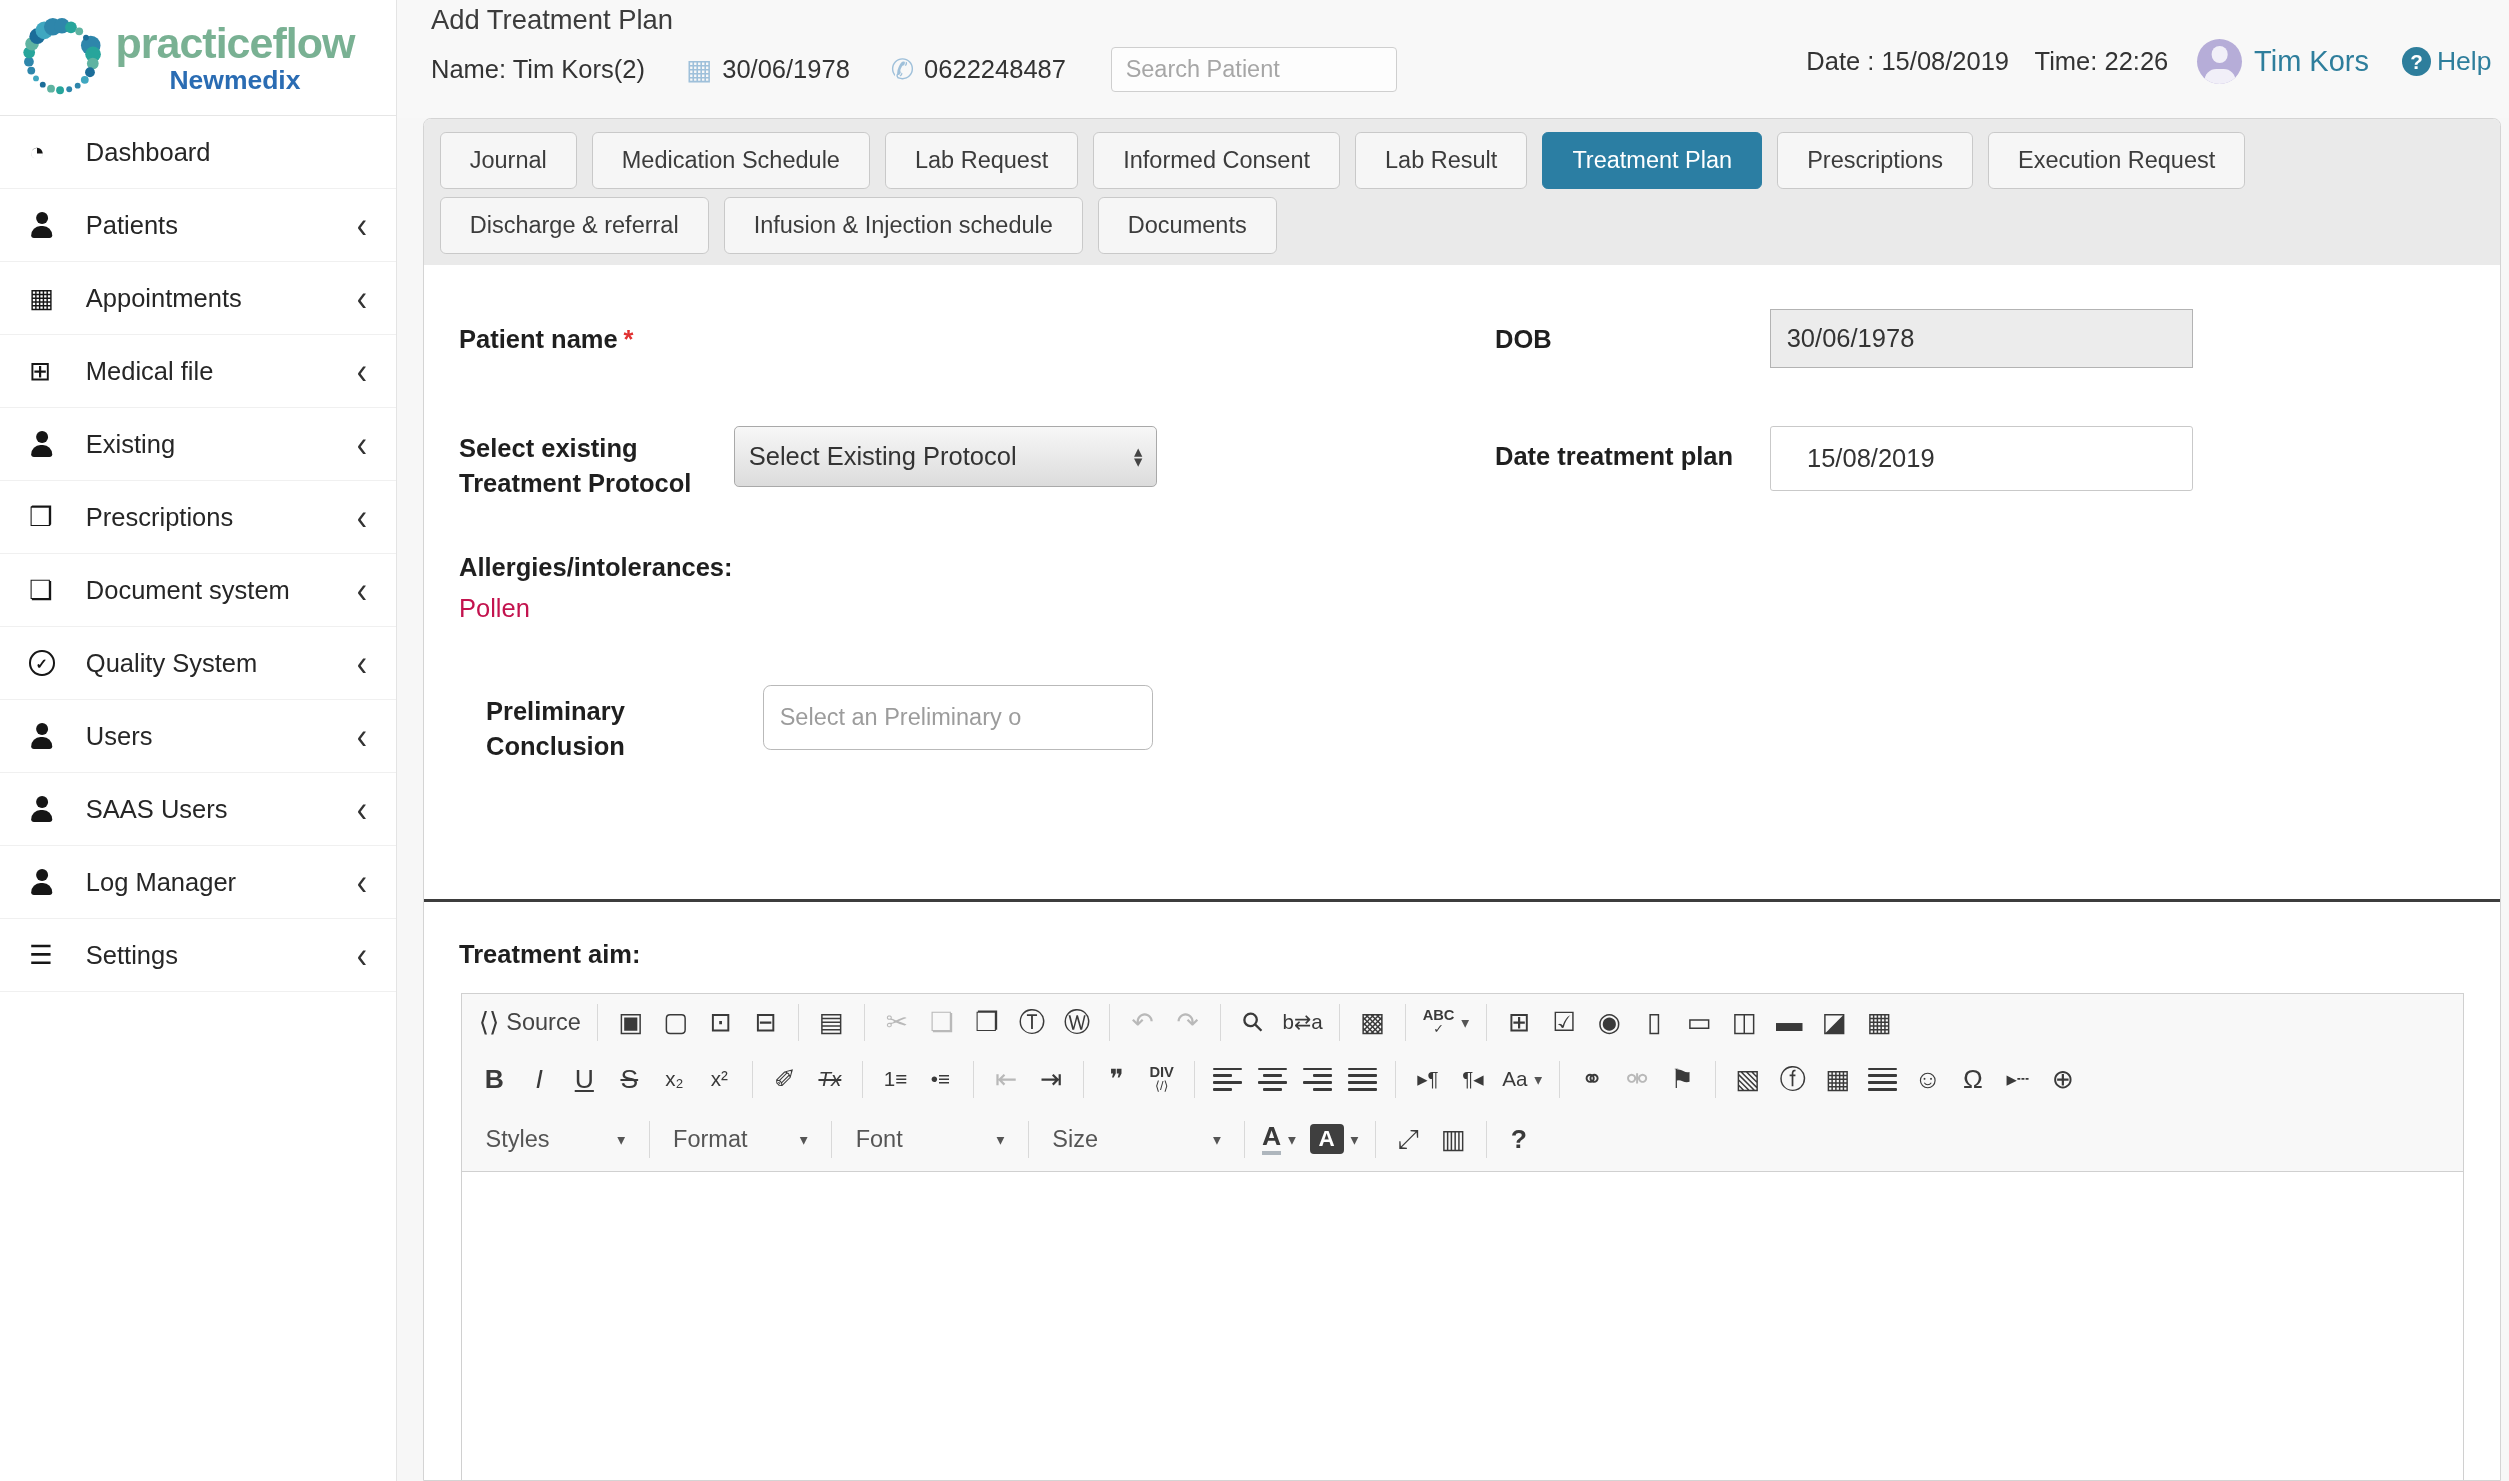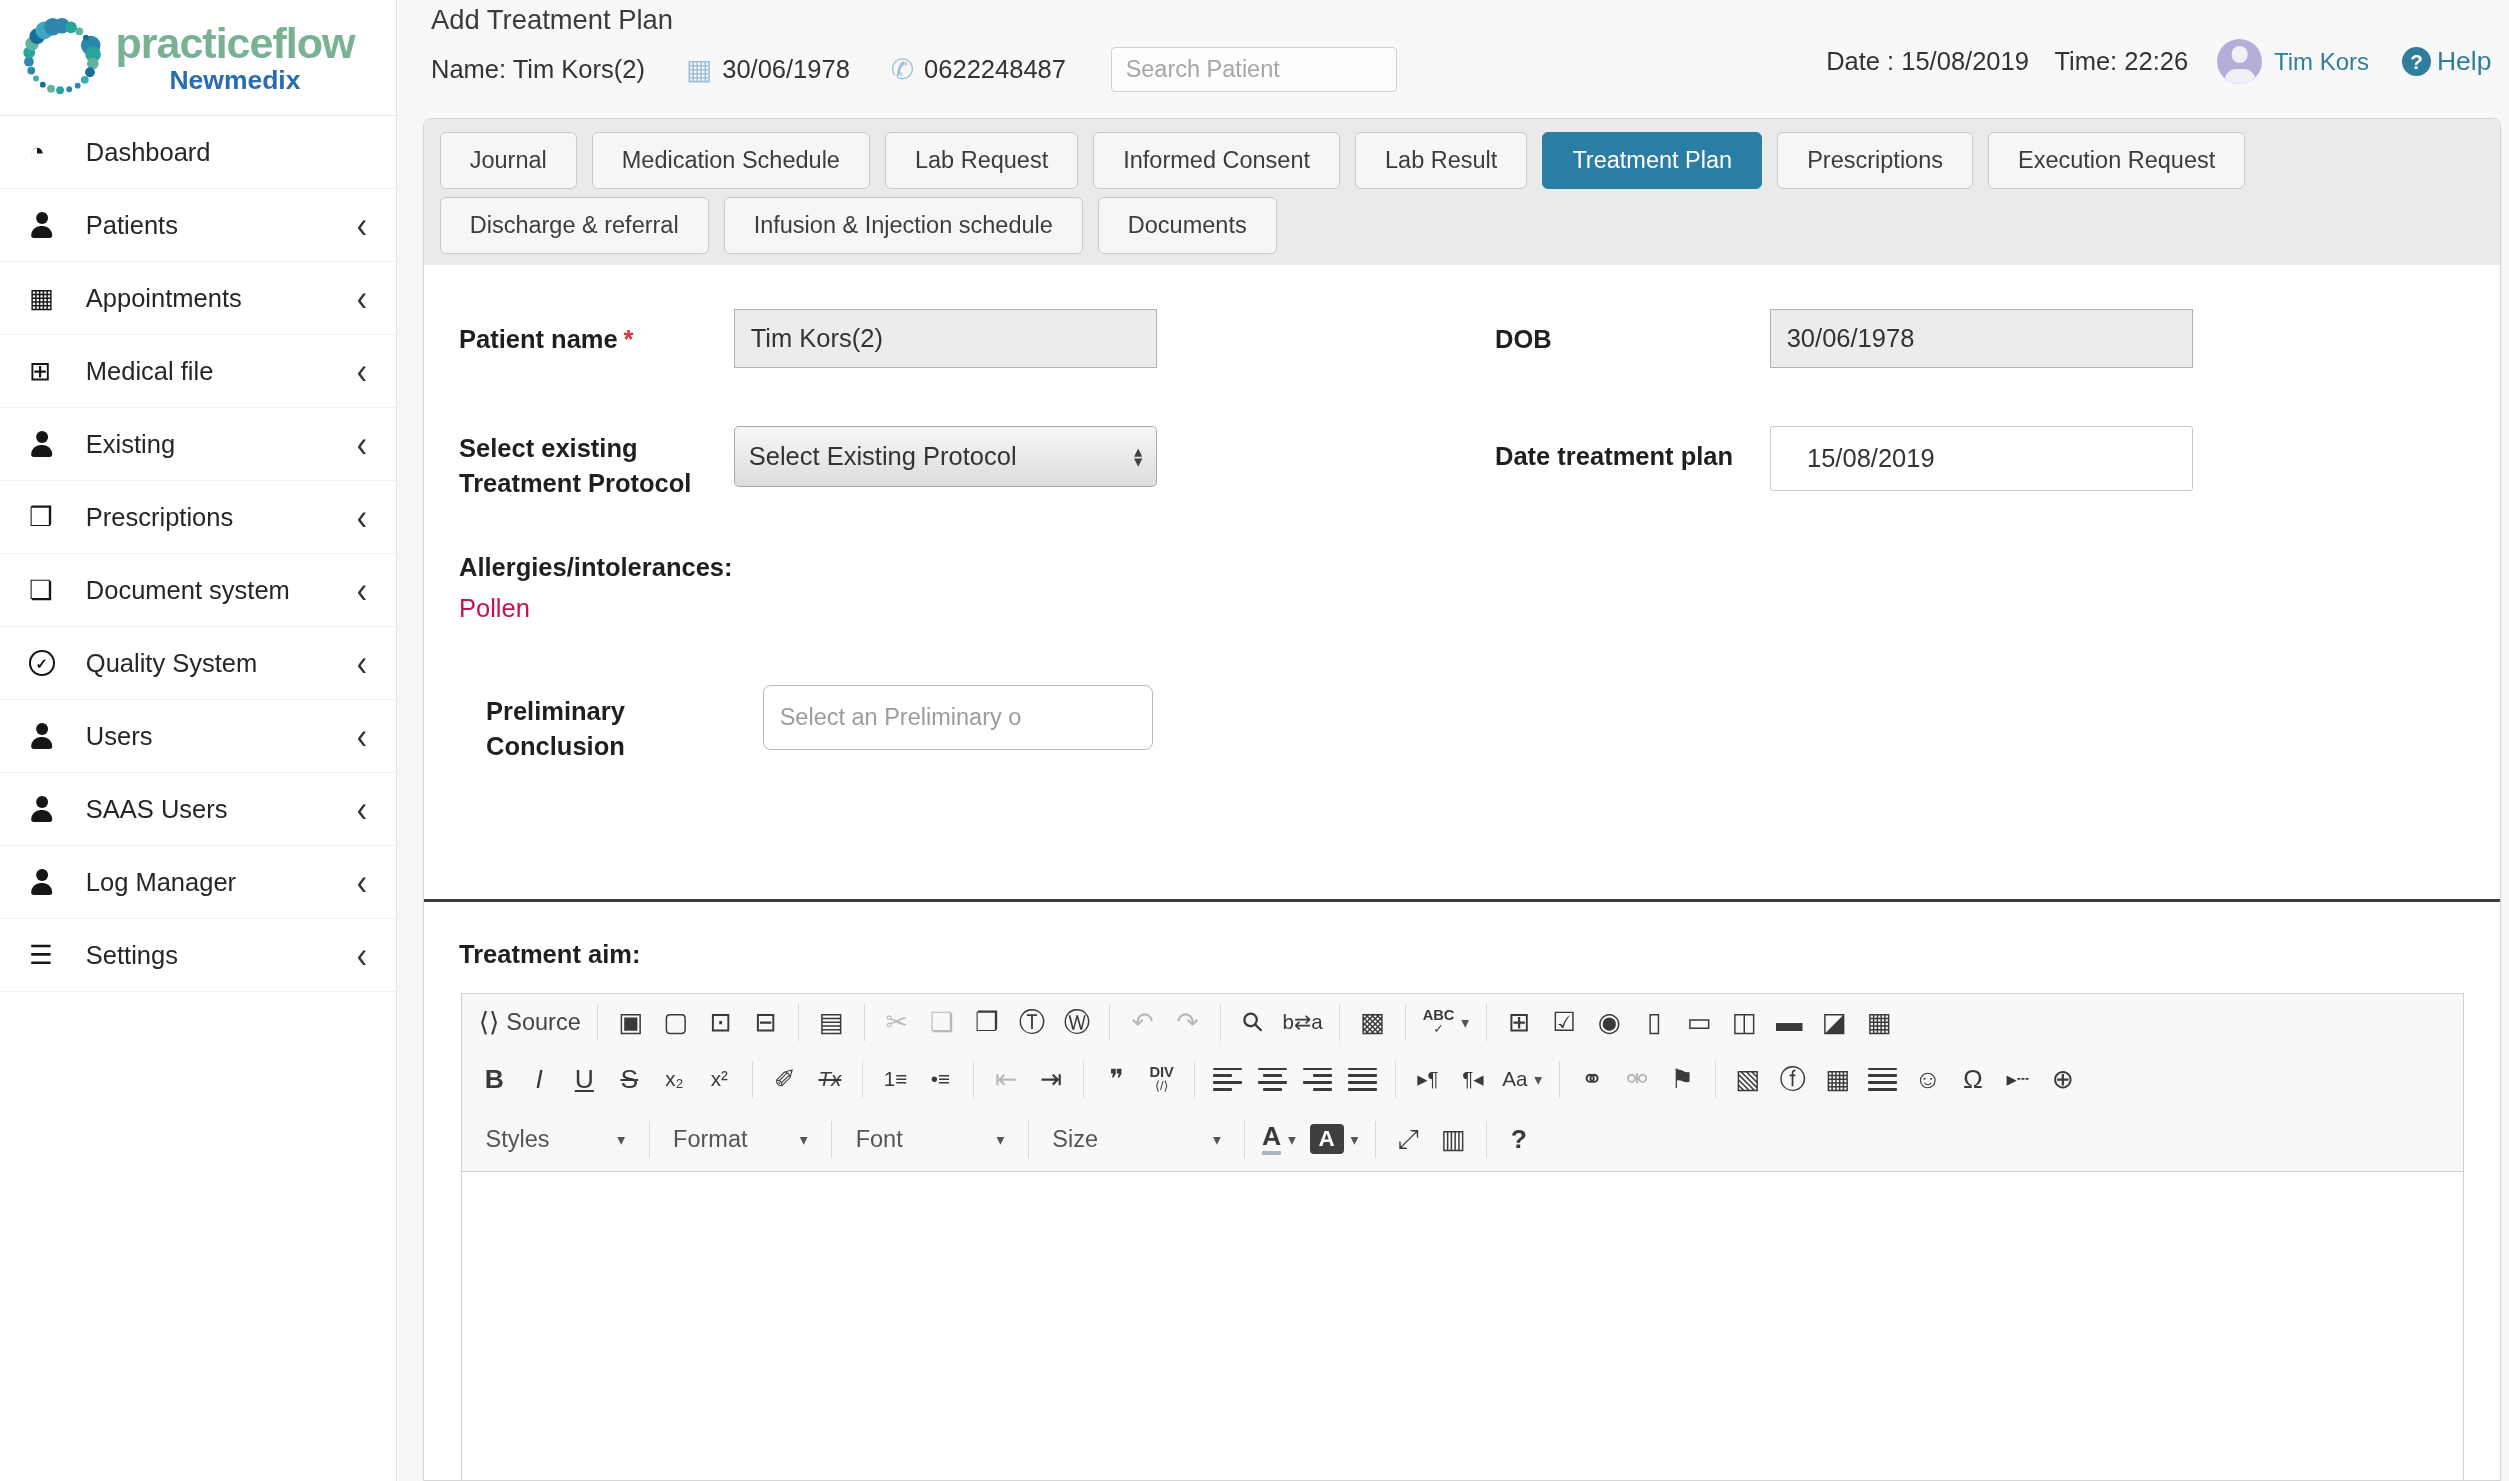--- a/index.html
+++ b/index.html
@@ -35,21 +35,21 @@
   .search-inp{margin-left:45px;width:286px;height:45px;border:1px solid #cfcfcf;background:#fdfdfd;
     border-radius:4px;font-size:23.5px;padding:0 13.7px;color:#333;font-family:Liberation Sans, sans-serif;}
   .search-inp::placeholder{color:#a6a6a6;}
   .hright{position:absolute;right:17.6px;top:39px;display:flex;align-items:center;font-size:25.5px;color:#333;}
   .timegap{margin-left:25.5px;}
   .avatar{width:45px;height:45px;border-radius:50%;background:#b6add8;position:relative;overflow:hidden;margin-left:29px;}
   .avatar::before{content:"";position:absolute;top:6.9px;left:50%;transform:translateX(-50%);
     width:16.7px;height:16.7px;border-radius:50%;background:#f1eff8;}
   .avatar::after{content:"";position:absolute;bottom:-4.9px;left:50%;transform:translateX(-50%);
     width:31px;height:19.6px;border-radius:11.8px 11.8px 0 0;background:#f1eff8;}
-  .uname{color:#2e7e9c;font-size:24px;margin-left:11.8px;}
+  .uname{color:#2e7e9c;font-size:29px;margin-left:11.8px;}
   .helpwrap{display:flex;align-items:center;margin-left:33px;cursor:pointer;}
   .qmark{width:29px;height:29px;border-radius:50%;background:#2e7e9c;color:#fff;font-size:20.6px;
     font-weight:700;display:flex;align-items:center;justify-content:center;}
   .helptxt{color:#2e7e9c;font-size:26.5px;margin-left:5.9px;}
 
   
   .card{position:absolute;left:423px;top:118px;width:2078px;height:1363px;background:#fff;
     border:1px solid #d4d4d4;border-radius:7.8px 7.8px 0 0;overflow:hidden;}
   .tabstrip{background:#eaeaea;padding:12.7px 0 2px 15.7px;}
   .trow{display:flex;gap:15px;margin-bottom:8.8px;}
@@ -242,21 +242,20 @@
     <div class="trow" id="tabs-row2">
         <div class="tab">Discharge &amp; referral</div>
         <div class="tab">Infusion &amp; Injection schedule</div>
         <div class="tab">Documents</div>
       </div>
   </div>
 
   <div class="lbl" style="left:35px;top:203px;">
     <span>Patient name</span><span class="req">*</span>
   </div>
-  <input class="inp" style="left: 310px; top: 190px;" value="Tim Kors(2)">
   <div class="lbl" style="left:1071px;top:203px;">DOB</div>
   <input class="inp" style="left: 1346px; top: 190px;" value="30/06/1978">
 
   <div class="lbl" style="left:35px;top:312px;">
     <div>Select existing</div>
     <div>Treatment Protocol</div>
   </div>
   <div class="sel">
     <span>Select Existing Protocol</span>
     <span class="updown">

